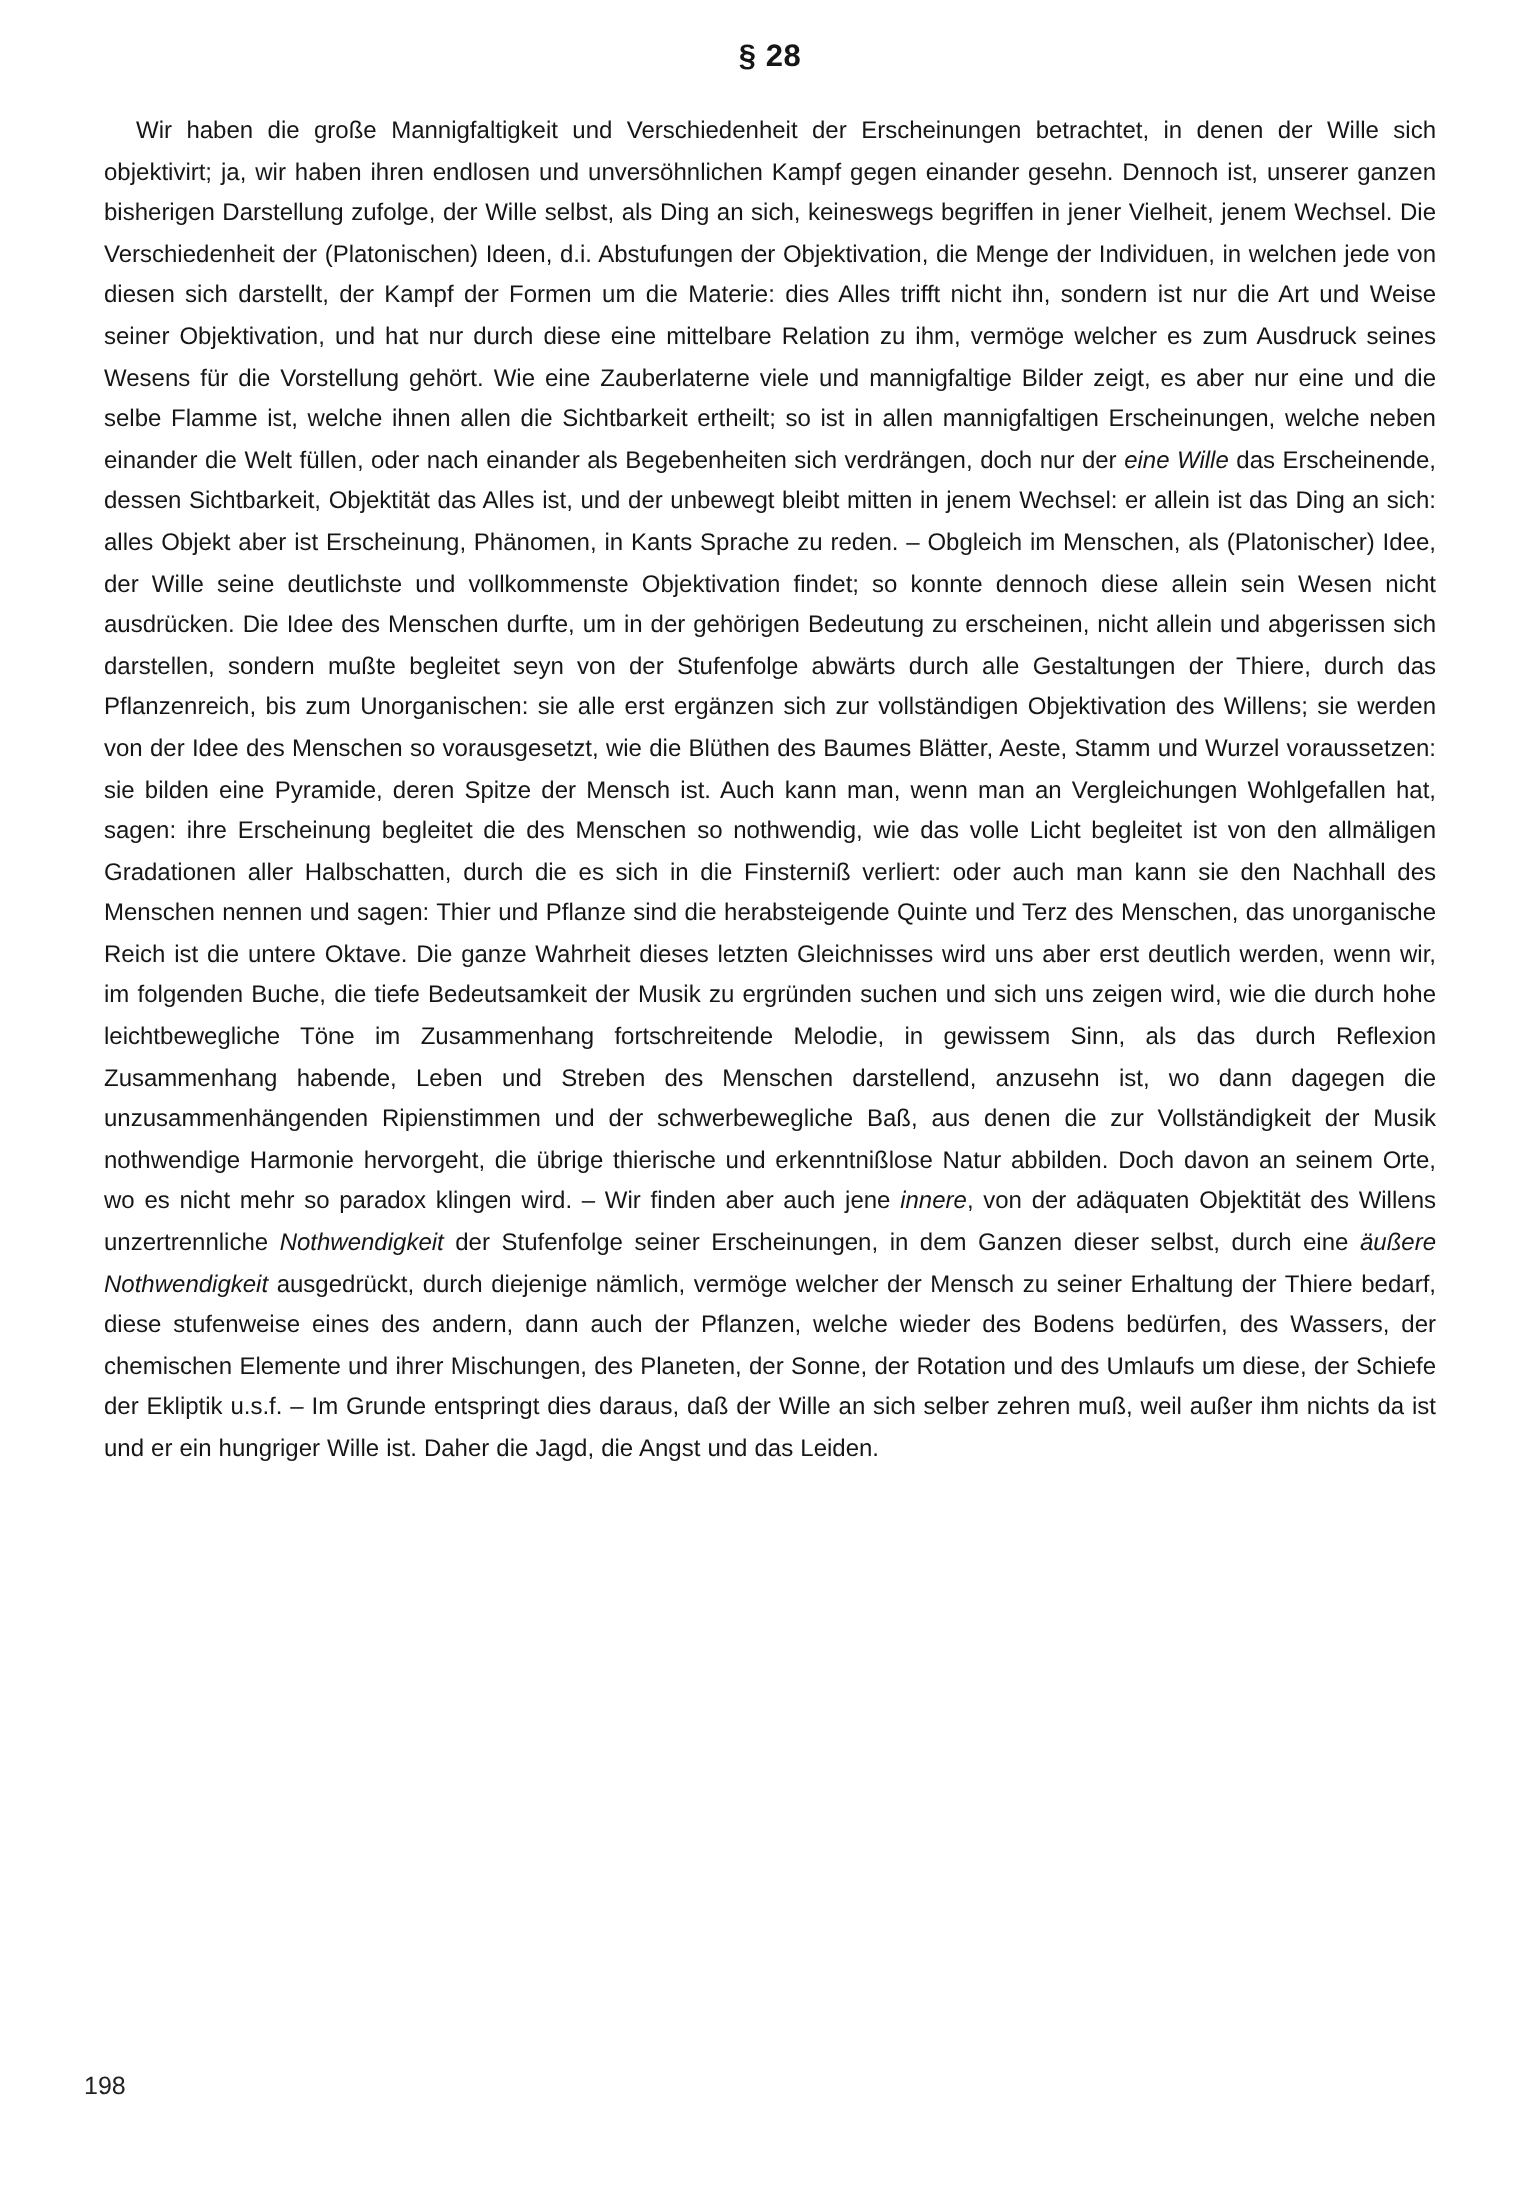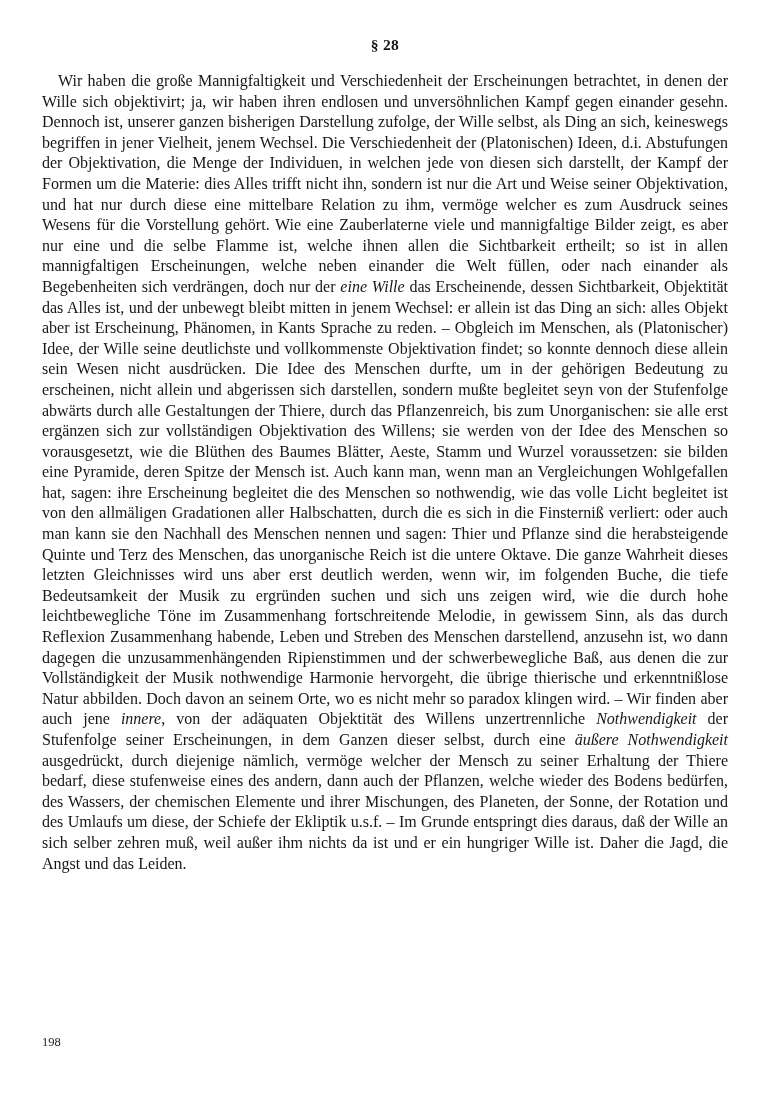--- a/index.html
+++ b/index.html
@@ -7,34 +7,34 @@
     padding: 0;
     background: #ffffff;
   }
   .page {
     position: relative;
     width: 770px;
     height: 1068px;
     margin: 0 auto;
     background: #ffffff;
     box-sizing: border-box;
-    padding: 36px 42px 0 42px;
-    font-family: Liberation Serif, serif;
+    padding: 20px 42px 0 42px;
+    font-family: Liberation Sans, sans-serif;
     color: #161616;
   }
   .section-heading {
     text-align: center;
     font-weight: bold;
     font-size: 15.5px;
     letter-spacing: 0.3px;
     margin: 0 0 17px 0;
   }
   .body-paragraph {
-    margin: 0;
-    font-size: 16px;
+    margin: 10px;
+    font-size: 12px;
     line-height: 20.6px;
     text-align: justify;
     text-indent: 16px;
     hyphens: auto;
     -webkit-hyphens: auto;
     word-spacing: 0.2px;
   }
   .body-paragraph em {
     font-style: italic;
   }

